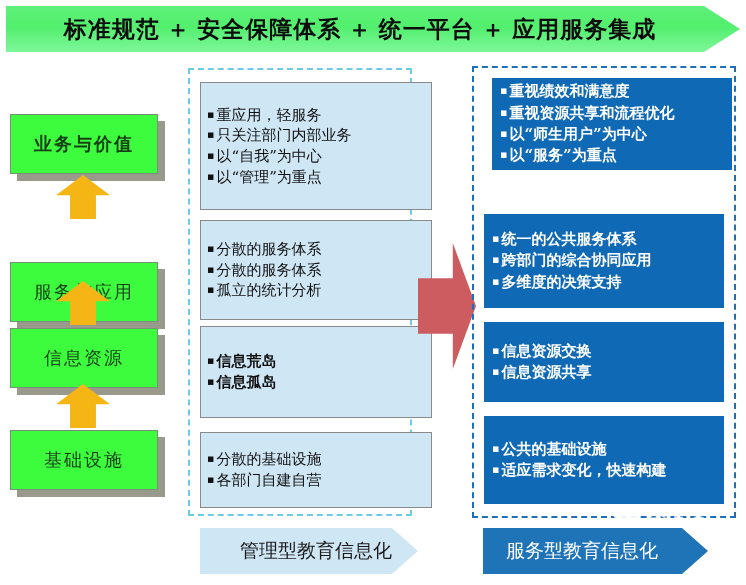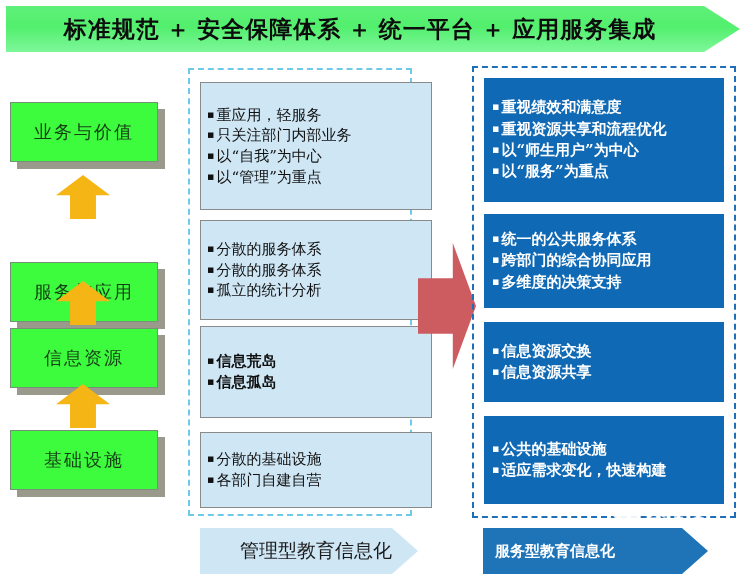--- a/index.html
+++ b/index.html
@@ -58,21 +58,21 @@
     align-items: center;
     justify-content: center;
   }
   .layer-box .layer-label {
     font-size: 18px;
     color: #163f16;
     letter-spacing: 2px;
     white-space: nowrap;
     font-family: "DejaVu Serif", "Liberation Serif", serif;
   }
-  .layer-box.b0 { top: 40px; }
+  .layer-box.b0 { top: 52px; font-weight: bold; }
   .layer-box.b1 { top: 167px; margin-top: 33px; }
   .layer-box.b2 { top: 266px; }
   .layer-box.b3 { top: 368px; }
 
   .up-arrow {
     position: absolute;
     left: 56px;
     width: 54px;
     height: 44px;
     background: #f5b514;
@@ -148,21 +148,21 @@
     position: absolute;
     left: 10px;
     width: 240px;
     background: #0f69b4;
     box-sizing: border-box;
     padding: 6px 4px 6px 8px;
     display: flex;
     flex-direction: column;
     justify-content: center;
   }
-  .right-box.r0 { top: 10px;  height: 124px; }
+  .right-box.r0 { top: 10px;  height: 92px; margin-left: 8px; }
   .right-box.r1 { top: 146px; height: 94px;  }
   .right-box.r2 { top: 254px; height: 80px;  }
   .right-box.r3 { top: 348px; height: 88px;  }
 
   .right-box .bullet-line {
     font-size: 15px;
     font-weight: bold;
     color: #ffffff;
     line-height: 1.42;
     white-space: nowrap;
@@ -198,26 +198,25 @@
     white-space: nowrap;
     font-family: "DejaVu Serif", "Liberation Serif", serif;
   }
   #caption-right {
     left: 483px;
     top: 528px;
     width: 225px;
     background: #1f74b8;
   }
   #caption-right .caption-text {
-    font-size: 15px;
+    font-size: 19px;
     color: #ffffff;
-    padding-left: 12px;
-    white-space: nowrap;
-    font-family: "DejaVu Serif", "Liberation Serif", serif;
-    font-weight: bold;
+    padding-left: 23px;
+    white-space: nowrap;
+    font-family: "DejaVu Serif", "Liberation Serif", serif;
   }
 
   
   #watermark {
     position: absolute;
     left: 612px;
     top: 504px;
     display: flex;
     align-items: center;
     gap: 4px;

